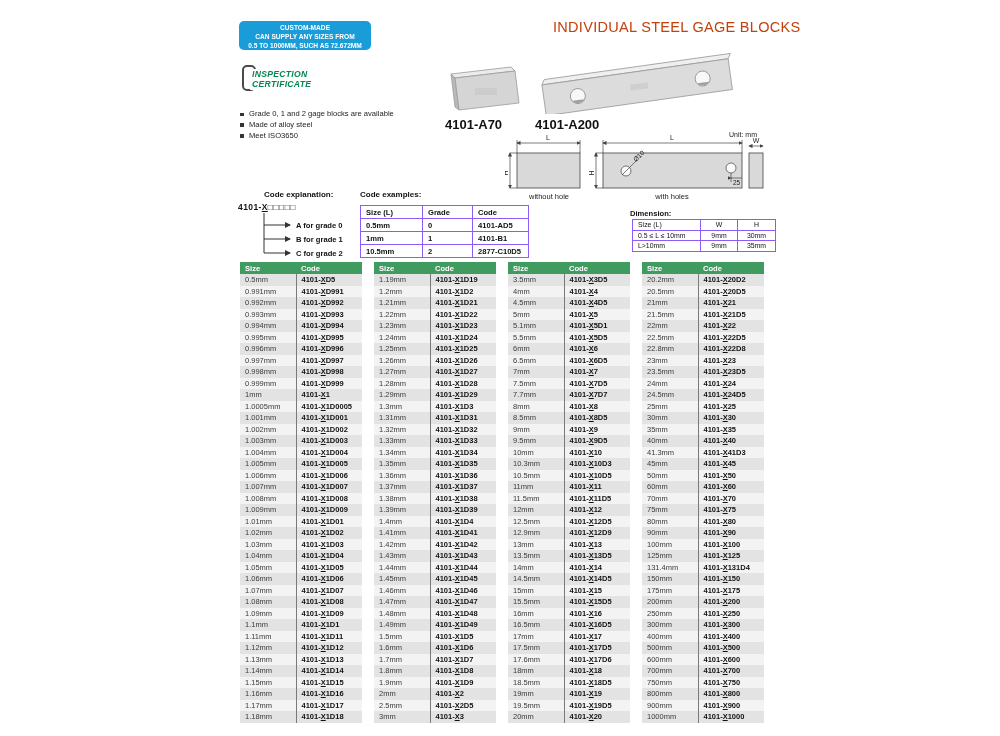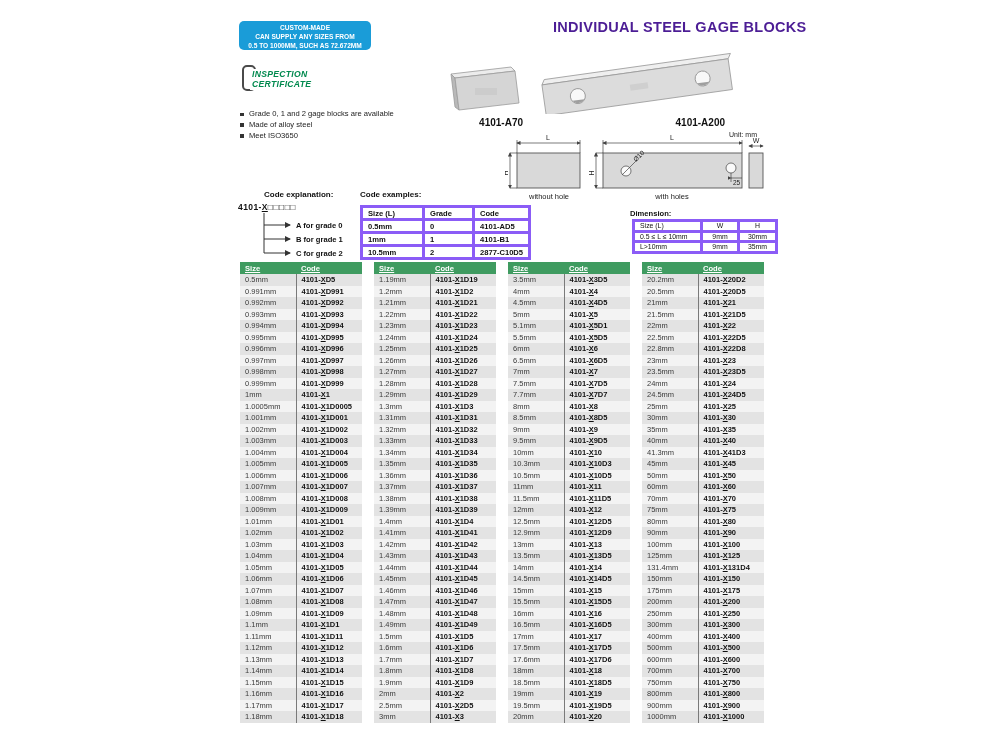--- a/index.html
+++ b/index.html
@@ -1,20 +1,20 @@
 <!DOCTYPE html>
 <html><head>
 <meta charset="utf-8">
 <style>
   * { margin:0; padding:0; box-sizing:border-box; }
   body { font-family:"Liberation Sans","DejaVu Sans",sans-serif; background:#fff; }
   .page { position:relative; width:1000px; height:736px; background:#ffffff; overflow:hidden; }
 
   
-  .title { position:absolute; left:553px; top:19px; font-size:14.5px; font-weight:bold; color:#4c1d95; letter-spacing:0.3px; white-space:nowrap; }
+  .title { position:absolute; left:553px; top:19px; font-size:14.5px; font-weight:normal; color:#c2410c; letter-spacing:0.3px; white-space:nowrap; }
 
   
   .badge { position:absolute; left:239px; top:21px; width:132px; height:29px; background:#1a9cd8; border-radius:5px; color:#fff; font-weight:bold; font-size:6.6px; line-height:9px; text-align:center; padding-top:2px; }
 
   
   .cert { position:absolute; left:242px; top:65px; width:90px; height:28px; }
   .cert-icon { position:absolute; left:0; top:0; width:14px; height:26px; border:2.5px solid #4a4a4a; border-radius:5px; }
   .cert-text { position:absolute; left:8px; top:4px; background:#fff; color:#00894e; font-weight:bold; font-style:italic; font-size:8.6px; line-height:9.6px; letter-spacing:0.3px; padding:1px 2px; }
 
   
@@ -27,44 +27,44 @@
   .code-pattern { position:absolute; left:238px; top:202px; font-size:8.5px; font-weight:bold; color:#111; letter-spacing:0.4px; }
   .code-pattern .boxes { font-weight:normal; font-size:8.5px; letter-spacing:0.5px; }
   .ux { text-decoration:underline; }
   .grade-connector { position:absolute; left:258px; top:213px; }
   .grade-connector text { font-size:7.6px; font-weight:bold; fill:#111; font-family:"Liberation Sans",sans-serif; }
   .grade-connector path, .grade-connector line { stroke:#333; stroke-width:1; fill:none; }
   .grade-connector .arrowhead { fill:#333; stroke:none; }
 
   
   .btable { position:absolute; border-collapse:collapse; background:#fff; table-layout:fixed; }
-  .btable th, .btable td { border:3px solid #8b5cf6; text-align:left; padding:0 0 0 5px; color:#111; overflow:hidden; white-space:nowrap; }
+  .btable th, .btable td { border:1px solid #8b5cf6; text-align:left; padding:0 0 0 5px; color:#111; overflow:hidden; white-space:nowrap; }
   .examples-table { left:360px; top:205px; width:168px; }
   .examples-table th, .examples-table td { height:13px; font-size:7.6px; font-weight:bold; }
   .dim-title { left:630px; top:209px; font-size:7.6px; }
   .dim-table { left:632px; top:219px; width:143px; }
   .dim-table th, .dim-table td { height:10.5px; font-size:6.9px; font-weight:normal; }
   .dim-table th { font-weight:normal; }
   .dim-table th.c1, .dim-table td.c1, .dim-table th.c2, .dim-table td.c2 { text-align:center; padding-left:0; }
 
   
   .diagram-svg { position:absolute; left:505px; top:126px; }
   .diagram-svg text { font-family:"Liberation Sans",sans-serif; fill:#222; }
   .diagram-svg .dim { stroke:#444; stroke-width:0.7; fill:none; }
   .diagram-svg .blockface { fill:#d9d9d9; stroke:#555; stroke-width:0.9; }
   .diagram-svg .hole { fill:#fafafa; stroke:#555; stroke-width:0.8; }
   .diagram-svg .ah { fill:#444; stroke:none; }
 
   
   .product-svg { position:absolute; }
-  .product-label { position:absolute; font-size:10px; font-weight:bold; color:#111; text-align:right; }
+  .product-label { position:absolute; font-size:13px; font-weight:bold; color:#111; text-align:left; }
 
   
   .stable { position:absolute; top:262px; width:122px; border-collapse:collapse; table-layout:fixed; }
-  .stable th { background:#3f9b60; color:#fff; font-size:7.6px; font-weight:bold; text-align:left; height:12px; padding:0 0 0 5px;text-decoration:underline; }
+  .stable th { background:#3f9b60; color:#fff; font-size:7.6px; font-weight:bold; text-align:left; height:12px; padding:0 0 0 5px; }
   .stable td { font-size:7.5px; height:11.5px; line-height:11.5px; padding:0 0 0 5px; color:#3a3a3a; white-space:nowrap; overflow:hidden; }
   .stable td.c1 { border-left:1px solid #7a7a7a; font-weight:bold; color:#111; }
   .stable tbody tr:nth-child(odd) { background:#e3e3e3; }
   .stable tbody tr:nth-child(even) { background:#f3f3f3; }
   .stable col.szcol { width:56px; } .stable col.cdcol { width:66px; }
   .t1 { left:240px; } .t2 { left:374px; } .t3 { left:508px; } .t4 { left:642px; }
 
   .unit-label { font-size:7px; }
 </style>
 </head>

